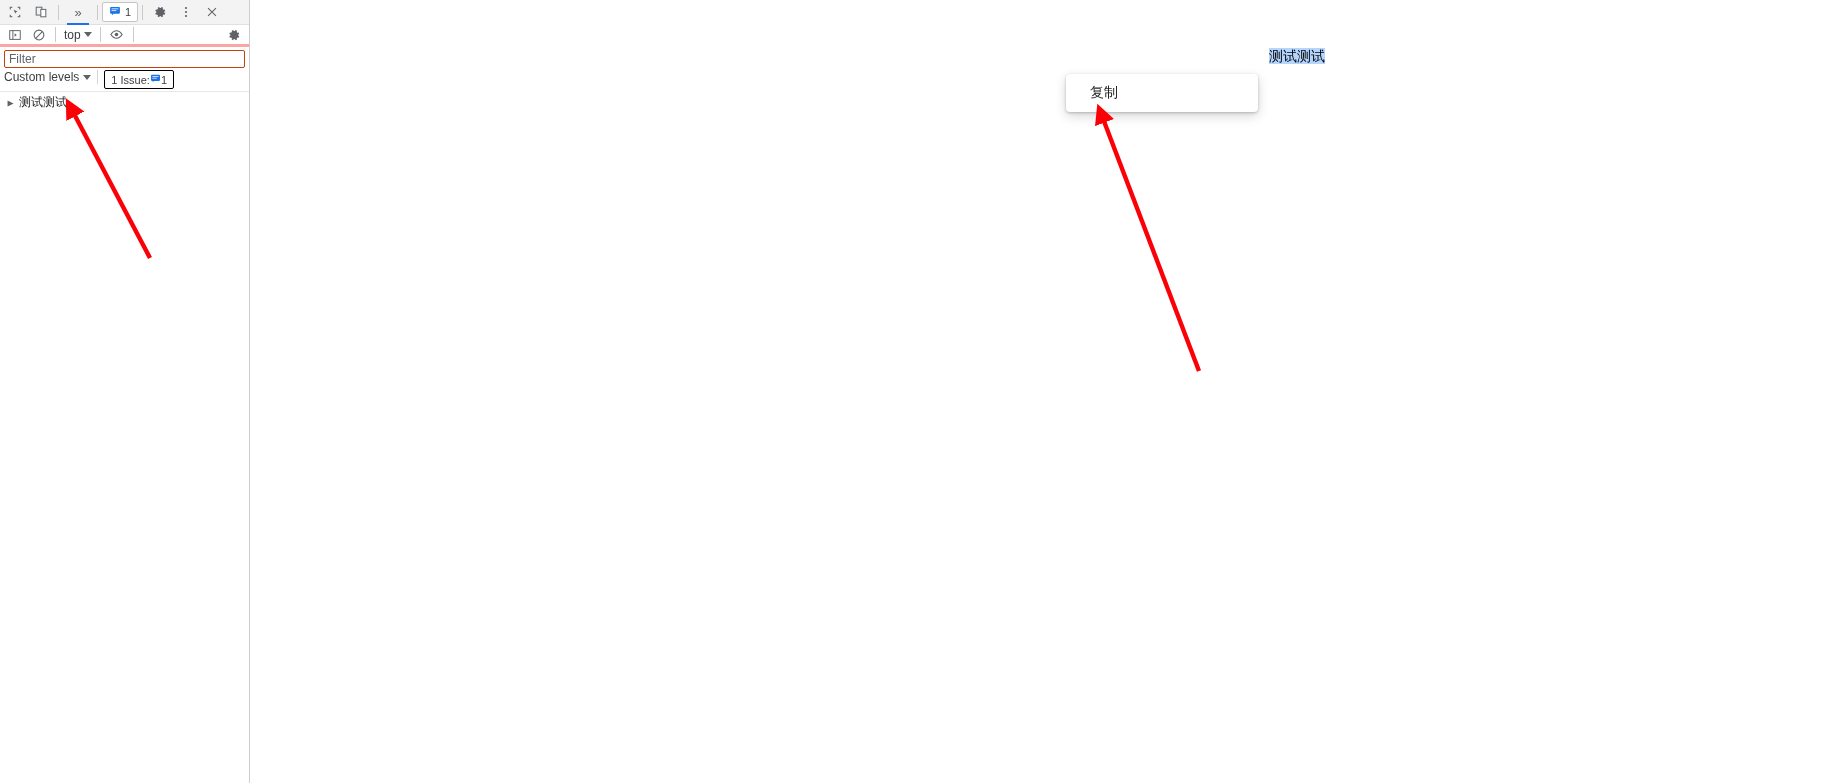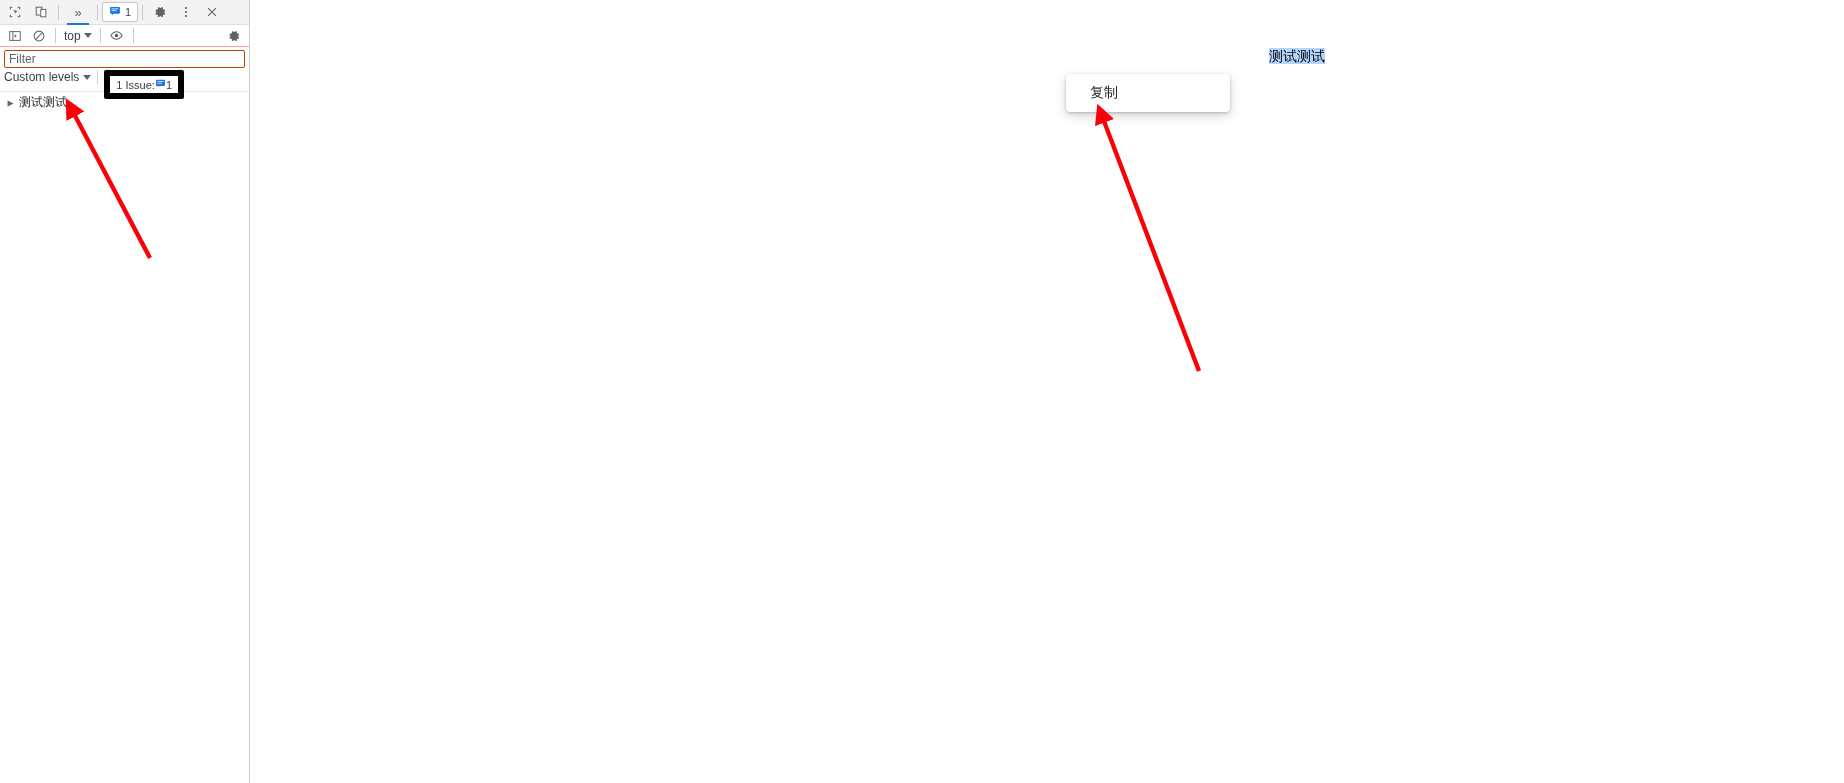--- a/index.html
+++ b/index.html
@@ -85,21 +85,21 @@
     color: #3c4043;
   }
   .flexgap { flex: 1; }
 
   
   .console-toolbar {
     height: 22px;
     display: flex;
     align-items: center;
     padding: 0 3px;
-    border-bottom: 1px solid #fca5a5;
+    border-bottom: 3px solid #fca5a5;
     box-sizing: border-box;
     text-align: center;
   }
   .ct-btn {
     width: 24px;
     height: 20px;
     display: flex;
     align-items: center;
     justify-content: center;
   }
@@ -162,21 +162,21 @@
   .vsep {
     width: 1px;
     height: 14px;
     background: #d4d4d4;
   }
   .issues-chip {
     display: flex;
     align-items: center;
     height: 17px;
     padding: 0 6px;
-    border: 6px solid #000000;
+    border: 1px solid #000000;
     border-radius: 2px;
     font-size: 11px;
     color: #3c4043;
     background: #fff;
   }
 
   
   .console-body {
     padding-top: 2px;
   }
@@ -225,21 +225,21 @@
   .page-text .sel {
     background: #b4d5fe;
     color: #000;
   }
 
   
   #ctxmenu {
     position: absolute;
     left: 1066px;
     top: 74px;
-    width: 164px;
+    width: 192px;
     background: #ffffff;
     border-radius: 4px;
     box-shadow: 0 1px 3px rgba(0,0,0,0.22), 0 4px 12px rgba(0,0,0,0.16);
     padding: 6px 0;
     box-sizing: border-box;
   }
   .ctx-item {
     height: 26px;
     display: flex;
     align-items: center;

